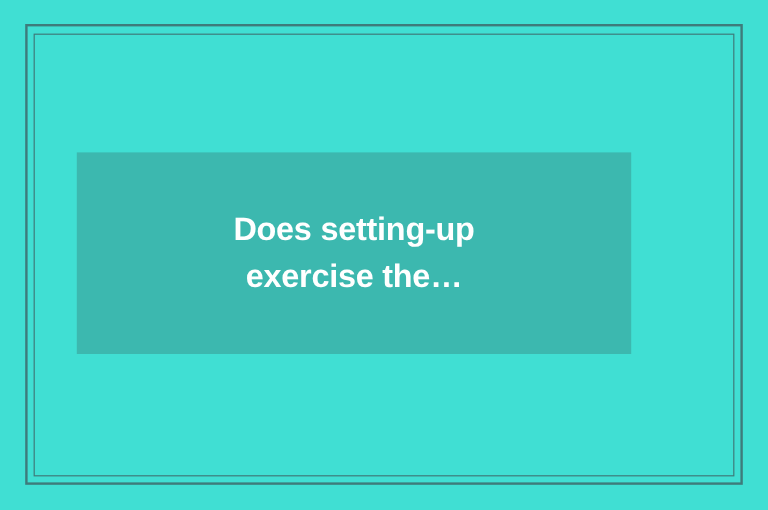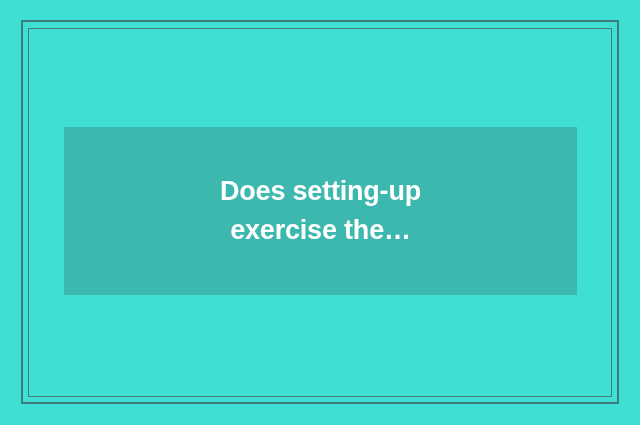--- a/index.html
+++ b/index.html
@@ -45,21 +45,21 @@
     border: 1px solid #3e7b7b;
     box-sizing: border-box;
     pointer-events: none;
   }
 
   
   #title-panel {
     position: absolute;
     left: 64px;
     top: 127px;
-    width: 513px;
+    width: 462px;
     height: 168px;
     background: #3cb8af;
     display: flex;
     align-items: center;
     justify-content: center;
     box-sizing: border-box;
     padding: 16px 24px;
   }
 
   #card-title {

